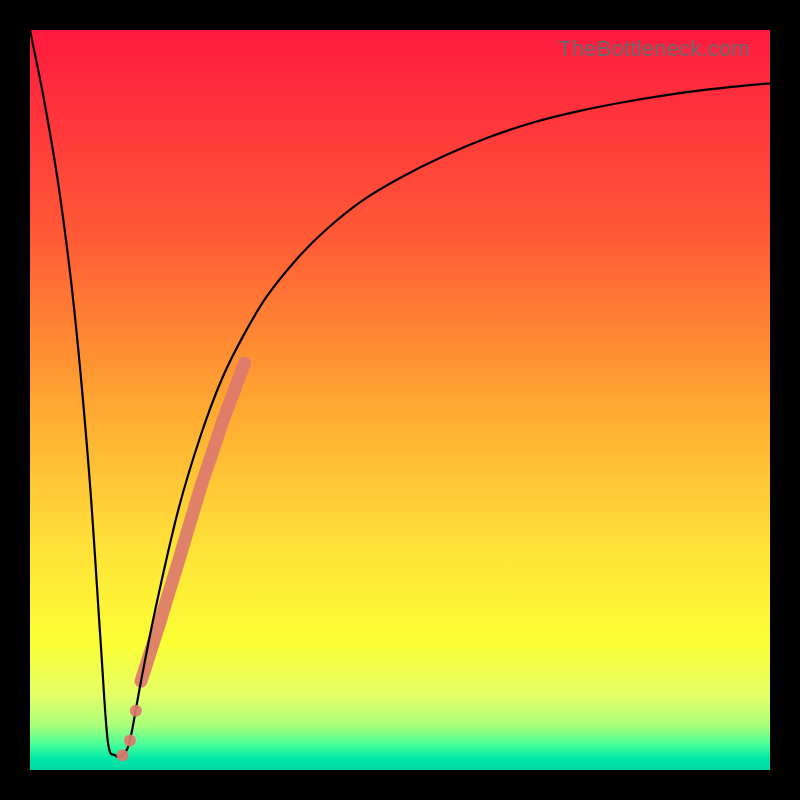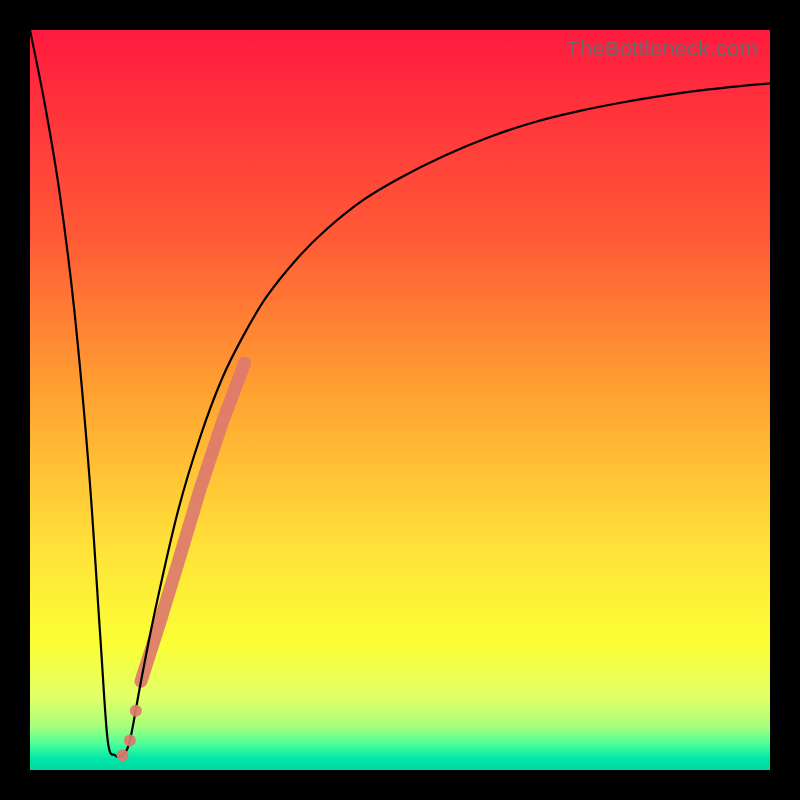--- a/index.html
+++ b/index.html
@@ -30,21 +30,21 @@
   .gradient {
     position: absolute;
     left: 0;
     top: 0;
     width: 100%;
     height: 100%;
   }
   .watermark {
     position: absolute;
     top: 6px;
-    right: 12px;
+    right: 20px;
     color: #6a6a6a;
     font-size: 22px;
     font-weight: 500;
     letter-spacing: 0.2px;
     user-select: none;
     margin-left: 40px;
   }
   svg.curve {
     position: absolute;
     left: 0;

